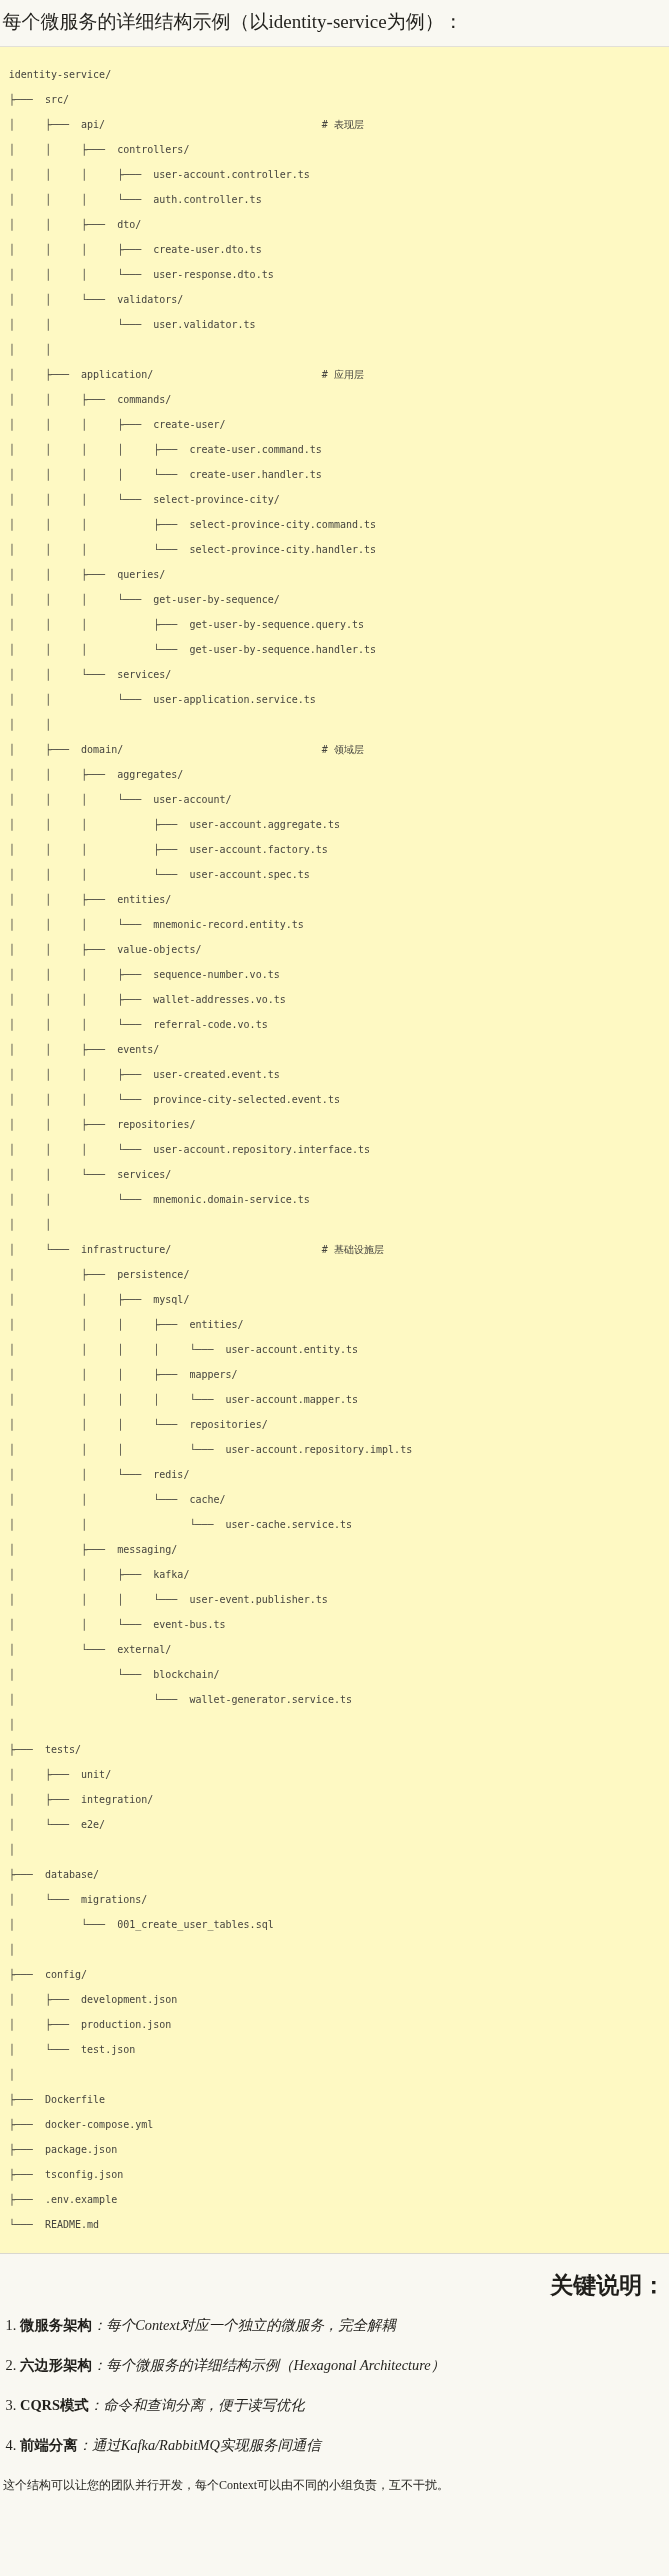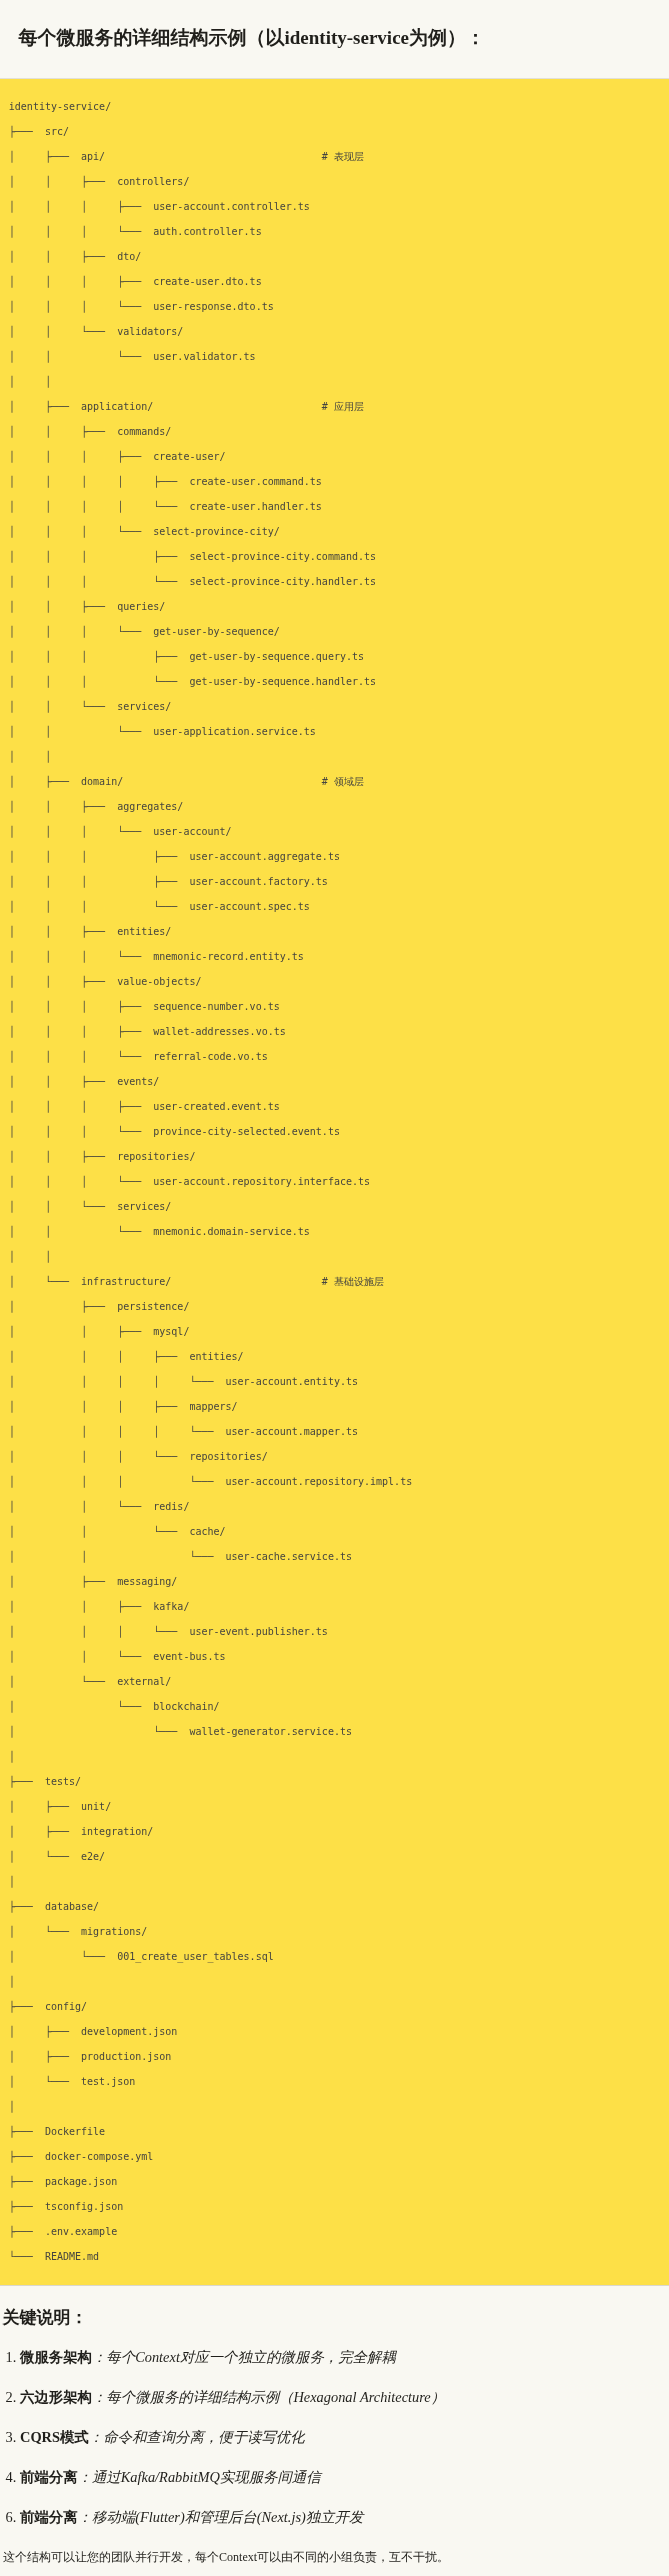--- a/index.html
+++ b/index.html
@@ -8,46 +8,47 @@
     min-height:2576px;
     background:#f9f8f2;
     color:#201f1b;
     font-family:"Liberation Serif",serif;
     box-sizing:border-box;
   }
   .page{width:669px;box-sizing:border-box;}
   .page-title{
     font-size:19px;
     line-height:26px;
-    font-weight:700;
-    margin:16px;
+    font-weight:400;
+    margin:0;
     padding:9.4px 3.8px 10.6px 2.5px;
     letter-spacing:0;
   }
   .codeblock{
-    background:#fde047;
+    background:#fef9c3;
     border-top:0.6px solid #e2e0d8;
     border-bottom:0.6px solid #d9d7cf;
     padding:15px 7.5px 16.3px 8.8px;
     box-sizing:border-box;
   }
   .file-tree{
     margin:0;
     font-family:"DejaVu Sans Mono",monospace;
     font-size:10px;
     line-height:25px;
     color:#45443f;
     white-space:pre;
   }
   .notes{padding:0 3.8px 10px 2.5px;}
   .notes-heading{
-    font-size:17px;
+    font-size:23px;
     line-height:24px;
     font-weight:700;
     margin:19.4px 0 19.4px 0;
+    text-align:right;
   }
   .note-item{
     font-size:14.4px;
     line-height:17.5px;
     margin:0 0 22.5px 0;
     padding-left:3.1px;
   }
   .note-num{display:inline;}
   .note-term{font-weight:700;display:inline;}
   .note-desc{display:inline;font-style:italic;}
@@ -173,23 +174,19 @@
       <span class="note-num">3.</span>
       <span class="note-term">CQRS模式</span><span class="note-desc">：命令和查询分离，便于读写优化</span>
     </div>
 
     <div class="note-item">
       <span class="note-num">4.</span>
       <span class="note-term">前端分离</span><span class="note-desc">：通过Kafka/RabbitMQ实现服务间通信</span>
     </div>
 
 
-    <div class="note-item">
-      <span class="note-num">6.</span>
-      <span class="note-term">前端分离</span><span class="note-desc">：移动端(Flutter)和管理后台(Next.js)独立开发</span>
-    </div>
 
     <p class="closing-paragraph">这个结构可以让您的团队并行开发，每个Context可以由不同的小组负责，互不干扰。</p>
 
   </section>
 
 </main>
 
 
 </body></html>

